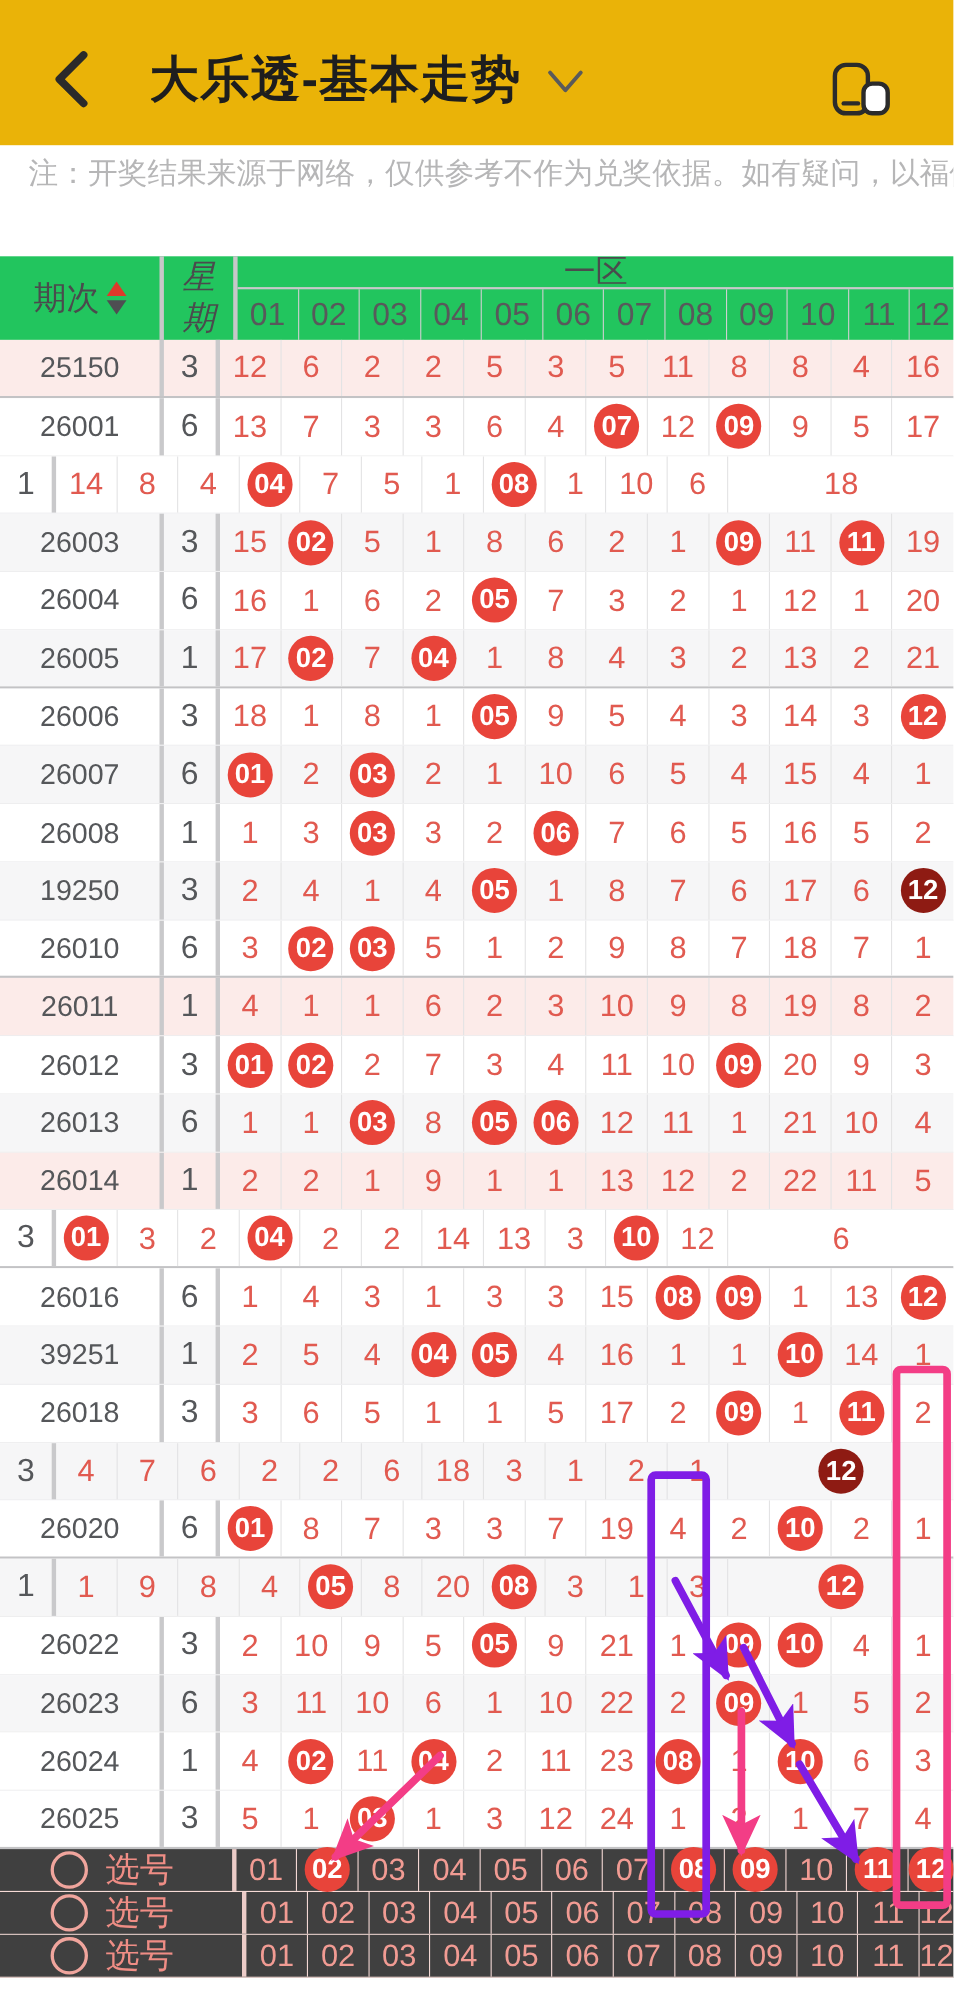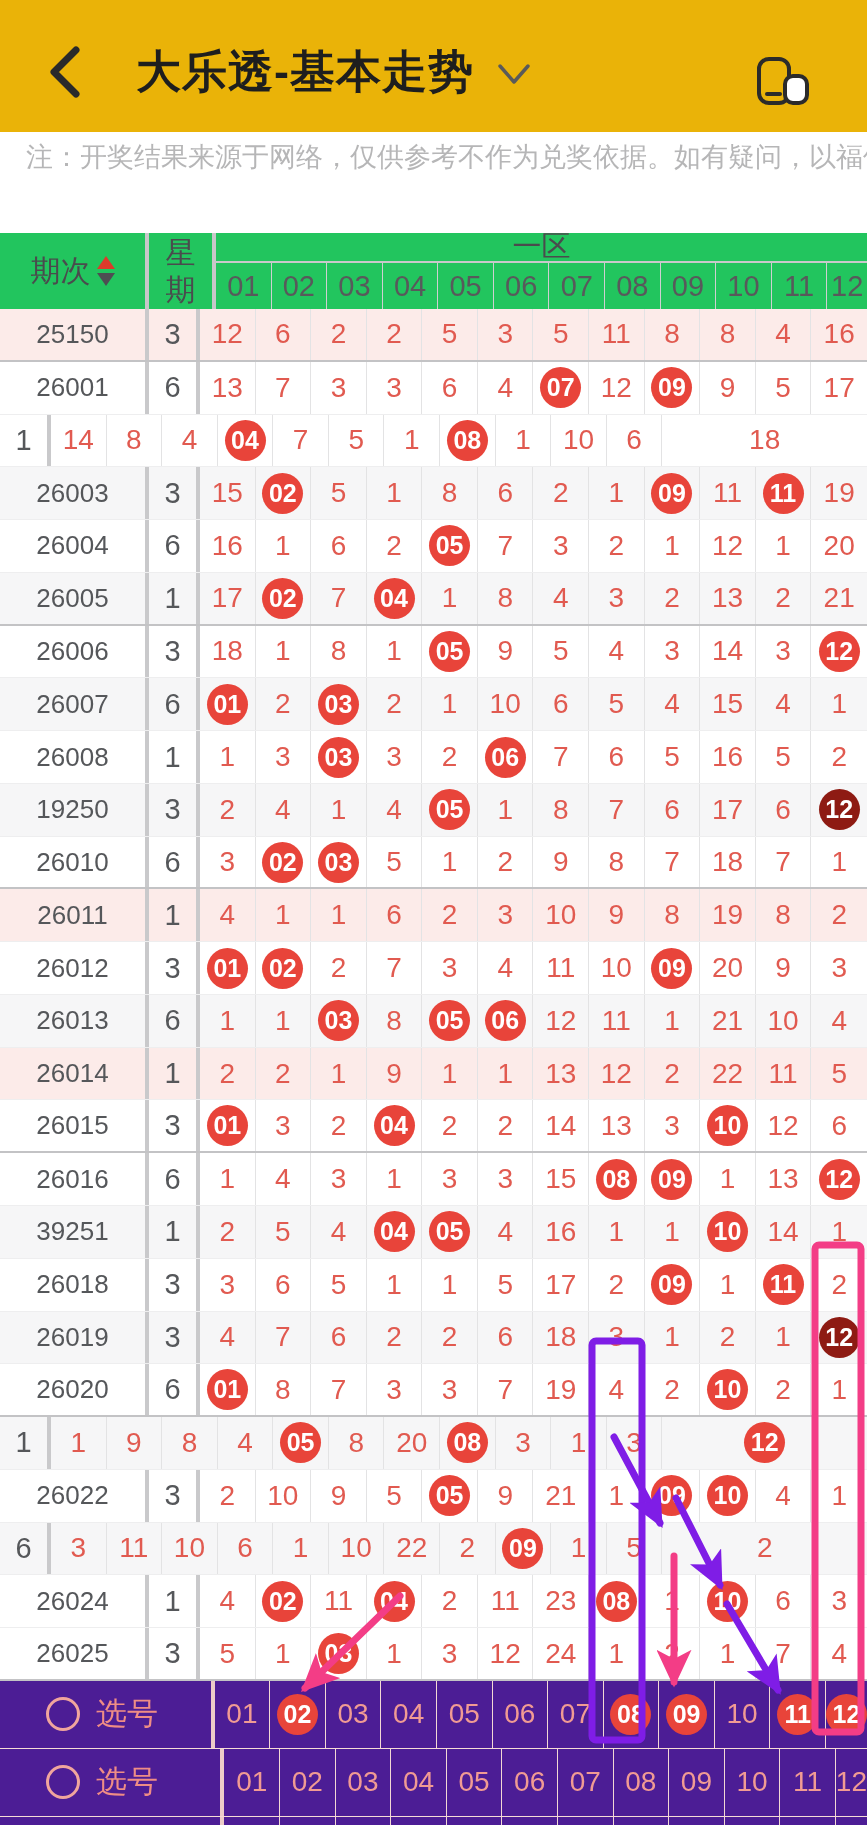--- a/index.html
+++ b/index.html
@@ -15,21 +15,21 @@
   .note{position:absolute;top:139px;left:26px;width:841px;font-size:27px;color:#b6b6b7;
         white-space:nowrap;overflow:hidden;}
   
   .trend{position:absolute;top:233px;left:0;width:867px;}
   .thead{display:flex;height:76px;background:#22c55e;color:#4a4b4d;}
   .hc-period{width:145px;border-right:4px solid #c7c7c9;display:flex;align-items:center;justify-content:center;font-size:30px;}
   .sort-ic{display:inline-flex;flex-direction:column;margin-left:6px;gap:4px;}
   .tri-up{width:0;height:0;border-left:9px solid transparent;border-right:9px solid transparent;border-bottom:13px solid #dd3a2b;}
   .tri-down{width:0;height:0;border-left:9px solid transparent;border-right:9px solid transparent;border-top:13px solid #4e4e52;}
   .hc-week{width:47px;border-right:4px solid #c7c7c9;display:flex;align-items:center;justify-content:center;
-           font-size:30px;line-height:37px;text-align:center;padding:17px 8px;box-sizing:content-box;}
+           font-size:30px;line-height:37px;text-align:center;padding:17px 8px;box-sizing:content-box;font-style:italic;}
   .hc-week span{width:32px;display:block;word-break:break-all;}
   .hc-zone{flex:1;display:flex;flex-direction:column;min-width:0;text-align:center;}
   .zone-label{height:28px;display:flex;align-items:center;justify-content:center;font-size:29px;border-bottom:2px solid #c9c9cb;}
   .col-heads{flex:1;display:flex;}
   .col-h{flex:0 0 55.58px;display:flex;align-items:center;justify-content:center;font-size:29px;color:#58595b;border-right:1px solid #cfcfd1;box-sizing:border-box;}
   .col-h:last-child{border-right:none;flex:1;}
   
   .t-row{display:flex;height:52.77px;border-bottom:1px solid #eeeeef;background:#fff;box-sizing:border-box;}
   .t-row.bg-gray{background:#f6f6f7;}
   .t-row.bg-pink{background:#fcebe9;}
@@ -38,21 +38,21 @@
              font-size:26px;color:#55575a;}
   .td-week{width:47px;border-right:4px solid #c9c9cb;display:flex;align-items:center;justify-content:center;
            font-size:29px;color:#55575a;}
   .td-num{flex:0 0 55.58px;display:flex;align-items:center;justify-content:center;border-right:1px solid #e3e3e4;box-sizing:border-box;}
   .td-num:last-child{border-right:none;flex:1;}
   .miss{font-size:28px;color:#e15a50;}
   .ball{width:41px;height:41px;border-radius:50%;background:#e8443a;color:#fff;font-size:25px;font-weight:bold;
         display:flex;align-items:center;justify-content:center;flex:none;}
   .ball.dark{background:#8e1b13;}
   
-  .p-row{display:flex;height:68px;background:#4c1d95;border-bottom:1px solid #f6dbd6;box-sizing:border-box;}
+  .p-row{display:flex;height:39px;background:#404040;border-bottom:1px solid #f6dbd6;box-sizing:border-box;}
   .p-label{width:192px;border-right:4px solid #ecccc8;display:flex;align-items:center;padding-left:46px;box-sizing:content-box;}
   .p-circle{width:28px;height:28px;border:3px solid #f0a59d;border-radius:50%;background:transparent;flex:none;}
   .p-text{font-size:31px;color:#ef8d85;margin-left:16px;white-space:nowrap;}
   .p-num{flex:0 0 55.58px;display:flex;align-items:center;justify-content:center;border-right:1px solid #f3d8d4;box-sizing:border-box;}
   .p-num:last-child{border-right:none;flex:1;}
   .pick{font-size:28px;color:#f19b93;}
   
   .overlay{position:absolute;top:0;left:0;width:867px;height:1825px;pointer-events:none;z-index:6;}
 </style>
 </head>
@@ -707,21 +707,20 @@
             <span class="miss">22</span>
           </div>
           <div class="td-num">
             <span class="miss">11</span>
           </div>
           <div class="td-num">
             <span class="miss">5</span>
           </div>
         </div>
         <div class="t-row sep">
-          <div class="td-period">26015</div>
           <div class="td-week">3</div>
           <div class="td-num">
             <span class="ball">01</span>
           </div>
           <div class="td-num">
             <span class="miss">3</span>
           </div>
           <div class="td-num">
             <span class="miss">2</span>
           </div>
@@ -867,21 +866,20 @@
             <span class="miss">1</span>
           </div>
           <div class="td-num">
             <span class="ball">11</span>
           </div>
           <div class="td-num">
             <span class="miss">2</span>
           </div>
         </div>
         <div class="t-row bg-gray">
-          <div class="td-period">26019</div>
           <div class="td-week">3</div>
           <div class="td-num">
             <span class="miss">4</span>
           </div>
           <div class="td-num">
             <span class="miss">7</span>
           </div>
           <div class="td-num">
             <span class="miss">6</span>
           </div>
@@ -1026,20 +1024,21 @@
             <span class="ball">10</span>
           </div>
           <div class="td-num">
             <span class="miss">4</span>
           </div>
           <div class="td-num">
             <span class="miss">1</span>
           </div>
         </div>
         <div class="t-row bg-gray">
+          <div class="td-period">26023</div>
           <div class="td-week">6</div>
           <div class="td-num">
             <span class="miss">3</span>
           </div>
           <div class="td-num">
             <span class="miss">11</span>
           </div>
           <div class="td-num">
             <span class="miss">10</span>
           </div>

